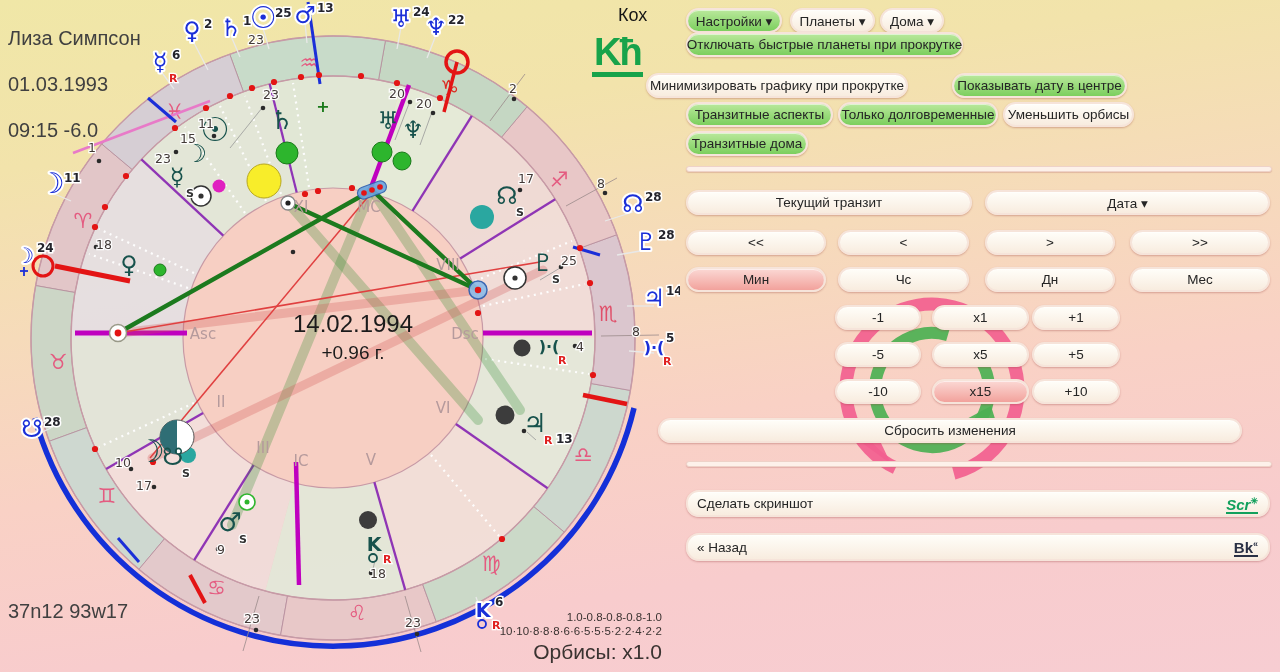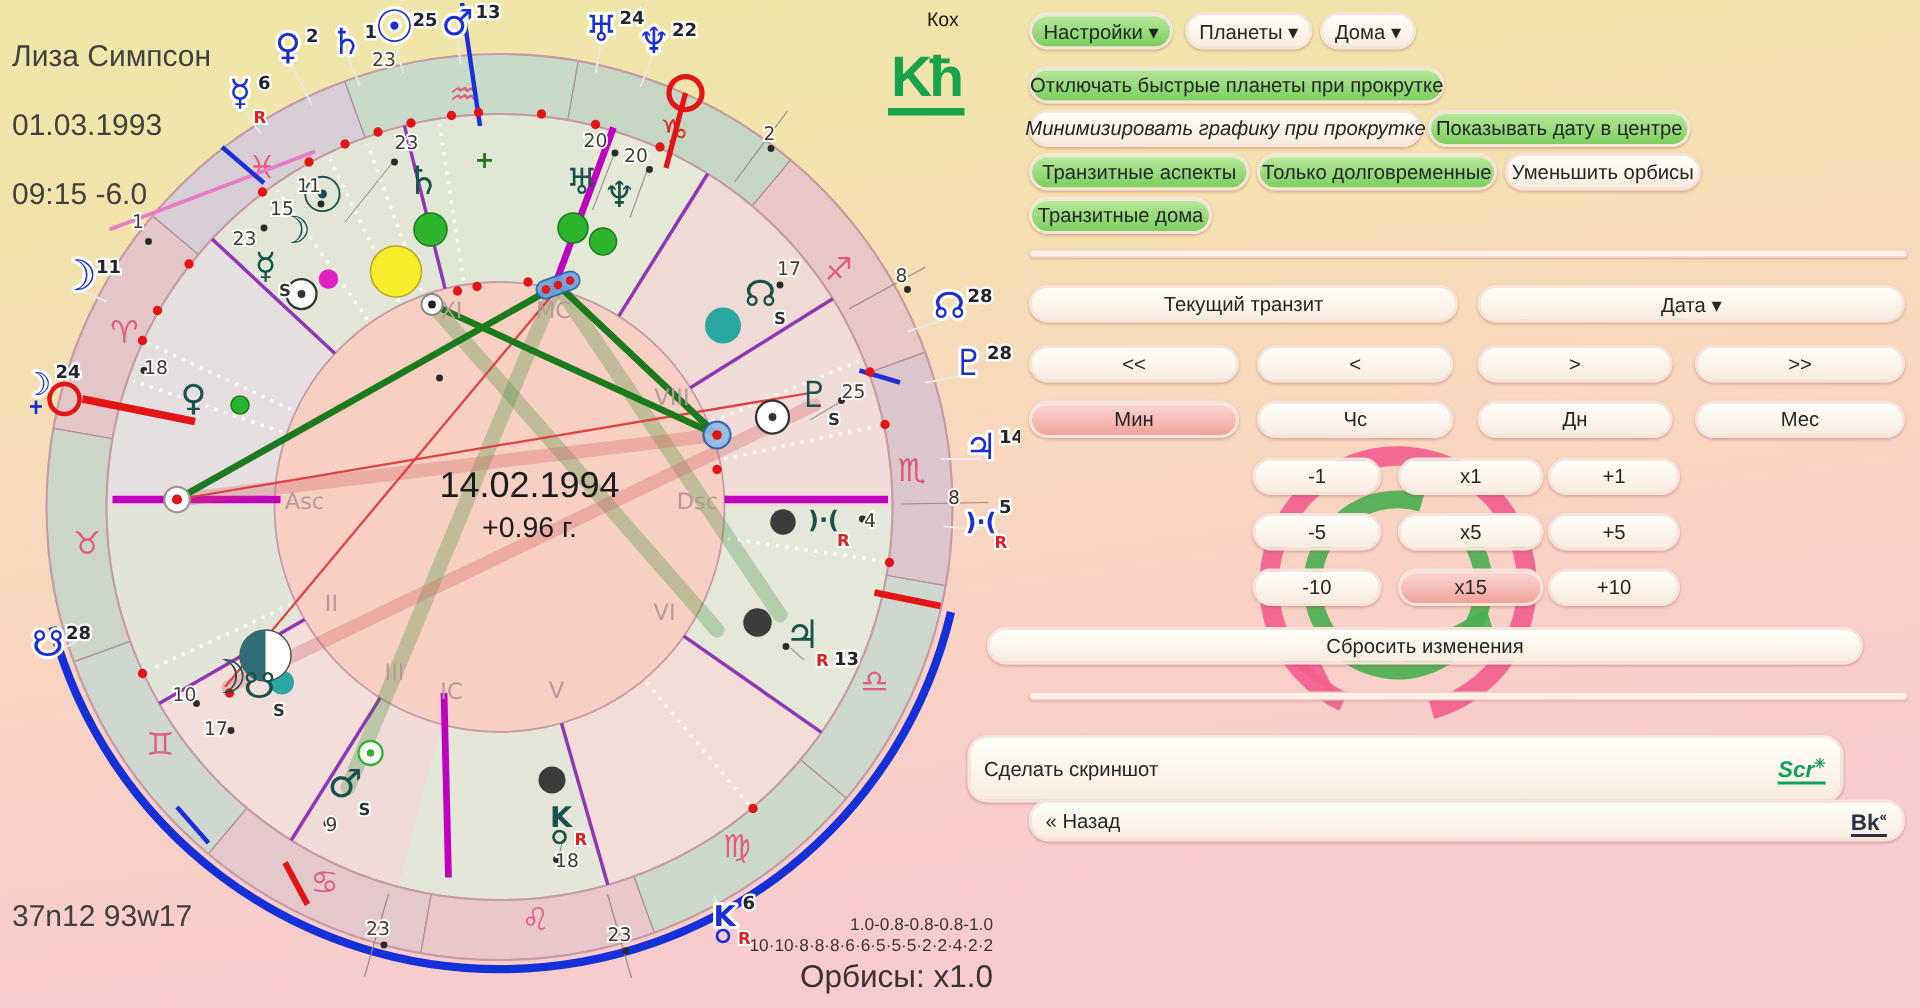--- a/index.html
+++ b/index.html
@@ -333,21 +333,21 @@
       <text x="37" y="252" class="deg">24</text>
     </svg>
 </div>
 
 <div class="abs info" style="left:8px;top:4px;z-index:2;">
   <div>Лиза Симпсон</div>
   <div>01.03.1993</div>
   <div>09:15 -6.0</div>
 </div>
 
-<div class="abs" style="left:618px;top:5px;font-size:13px;color:#161616;z-index:2;">Кох</div>
+<div class="abs" style="left:618px;top:5px;font-size:18px;color:#161616;z-index:2;">Кох</div>
 <div class="abs logo-kh" style="left:592px;top:32px;z-index:2;">Kħ</div>
 
 <div class="abs center-date" style="left:248px;top:310px;width:210px;">
   <div class="l1">14.02.1994</div>
   <div class="l3">+0.96 г.</div>
 </div>
 
 <div class="abs info" style="left:8px;top:577px;z-index:2;">
   <div>37n12 93w17</div>
   
@@ -356,23 +356,23 @@
 <div class="abs orbs" style="left:428px;top:610px;width:234px;z-index:2;">
   <div class="small">1.0-0.8-0.8-0.8-1.0</div>
   <div class="small">10·10·8·8·8·6·6·5·5·5·2·2·4·2·2</div>
   <div class="big">Орбисы: x1.0</div>
 </div>
 
 <div class="btn green" style="left:686px;top:8px;width:96px;">Настройки ▾</div>
 <div class="btn light" style="left:790px;top:8px;width:85px;">Планеты ▾</div>
 <div class="btn light" style="left:880px;top:8px;width:64px;">Дома ▾</div>
 
-<div class="btn green" style="left:686px;top:44px;width:277px;">Отключать быстрые планеты при прокрутке</div>
-
-<div class="btn light" style="left:686px;top:73px;width:262px;font-style:italic;">Минимизировать графику при прокрутке</div>
+<div class="btn green" style="left:686px;top:32px;width:277px;">Отключать быстрые планеты при прокрутке</div>
+
+<div class="btn light" style="left:646px;top:73px;width:262px;">Минимизировать графику при прокрутке</div>
 <div class="btn green" style="left:952px;top:73px;width:175px;">Показывать дату в центре</div>
 
 <div class="btn green" style="left:686px;top:102px;width:147px;">Транзитные аспекты</div>
 <div class="btn green" style="left:838px;top:102px;width:160px;">Только долговременные</div>
 <div class="btn light" style="left:1003px;top:102px;width:131px;">Уменьшить орбисы</div>
 
 <div class="btn green" style="left:686px;top:131px;width:122px;">Транзитные дома</div>
 
 <div class="divider" style="left:686px;top:166px;width:584px;"></div>
 
@@ -405,20 +405,20 @@
 <div class="btn light" style="left:1032px;top:342px;width:88px;">+5</div>
 
 <div class="btn light" style="left:835px;top:379px;width:86px;">-10</div>
 <div class="btn pinkhl" style="left:932px;top:379px;width:97px;">x15</div>
 <div class="btn light" style="left:1032px;top:379px;width:88px;">+10</div>
 
 <div class="btn light" style="left:658px;top:418px;width:584px;text-align:center;">Сбросить изменения</div>
 
 <div class="divider" style="left:686px;top:461px;width:584px;"></div>
 
-<div class="btn light leftal" style="left:645px;top:490px;width:584px;height:45px;">
+<div class="btn light leftal" style="left:686px;top:490px;width:584px;height:27px;">
   <span>Сделать скриншот</span>
   <span class="corner scr"><span>Scr</span><span class="mk">✳</span></span>
 </div>
 <div class="btn light leftal" style="left:686px;top:533px;width:584px;height:28px;">
   <span>« Назад</span>
   <span class="corner bk"><span>Bk</span><span class="mk">«</span></span>
 </div>
 
 </body></html>

